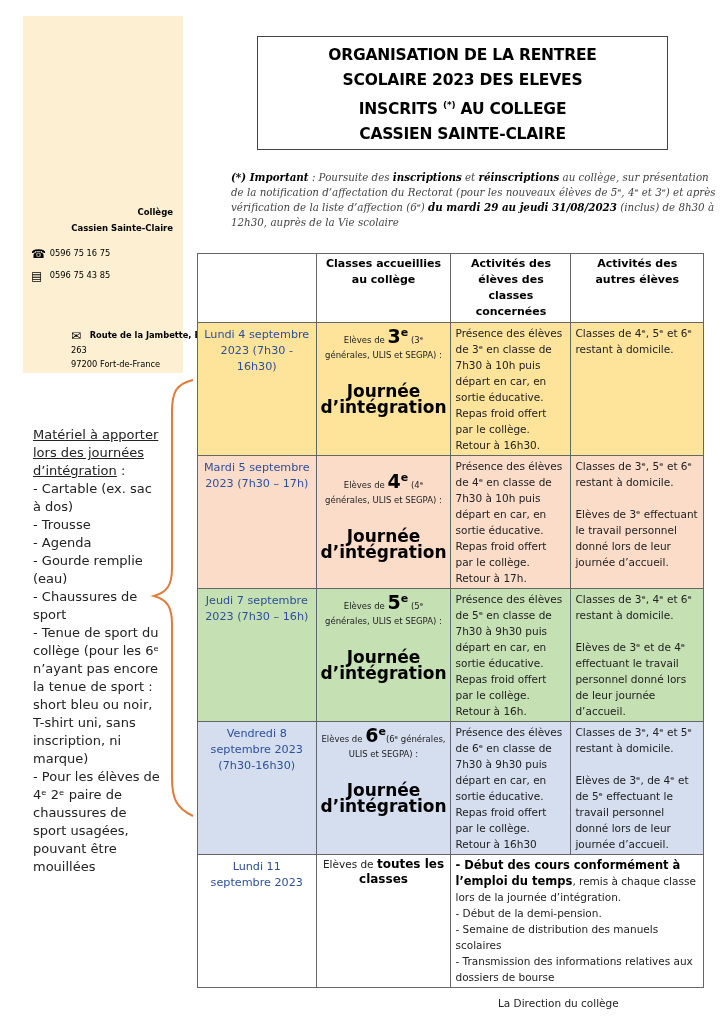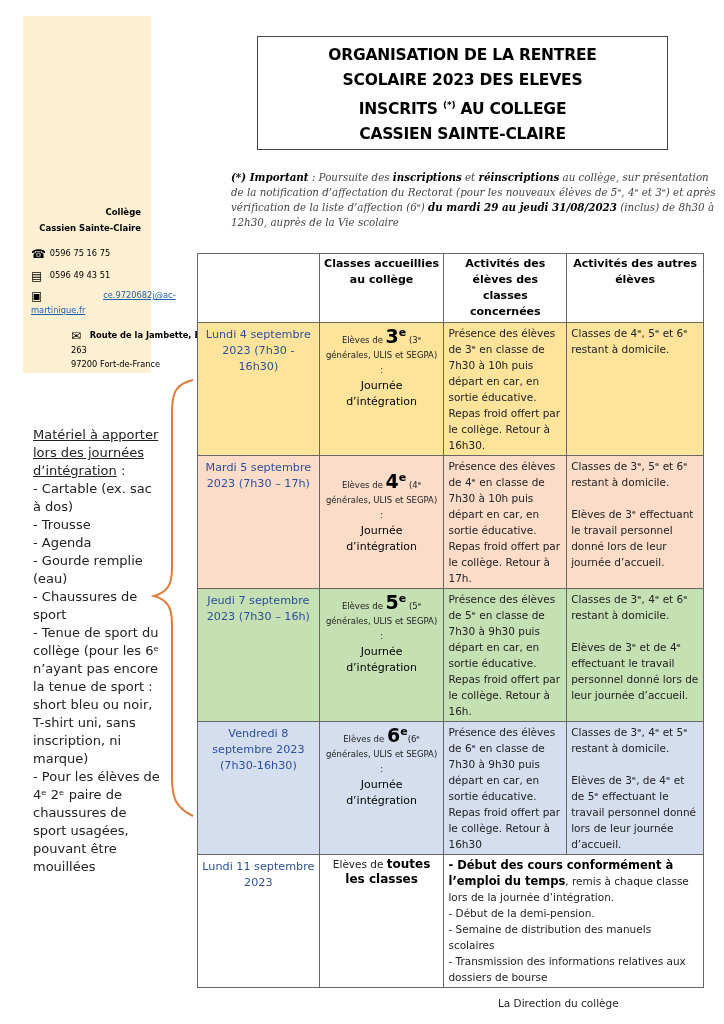--- a/index.html
+++ b/index.html
@@ -1,18 +1,18 @@
 <!DOCTYPE html>
 <html><head>
 <meta charset="utf-8">
 <style>
   html, body { margin:0; padding:0; background:#ffffff; }
   body { width:724px; height:1024px; position:relative; overflow:hidden; font-family:"Liberation Sans", sans-serif; color:#000; }
 
-  .sidebar-box { position:absolute; left:23px; top:16px; width:128px; height:357px; background:#fdf0d2; }
+  .sidebar-box { position:absolute; left:23px; top:16px; width:160px; height:357px; background:#fdf0d2; }
   .college-name { position:absolute; right:10px; top:188px; text-align:right; font-family:"DejaVu Sans", sans-serif; font-size:8.5px; font-weight:bold; line-height:16px; }
   .contact { position:absolute; left:8px; width:146px; font-family:"DejaVu Sans", sans-serif; font-size:8.3px; line-height:14px; }
   .contact .ico { display:inline-block; width:16px; font-size:12px; vertical-align:middle; }
   .contact a { color:#1f5fb2; text-decoration:underline; }
 
   .materiel { position:absolute; left:33px; top:426px; width:128px; font-family:"DejaVu Sans", sans-serif; font-size:13px; line-height:18px; color:#222; }
   .materiel .mtitle { text-decoration:underline; }
 
   .brace { position:absolute; left:148px; top:378px; width:50px; height:440px; }
 
@@ -27,21 +27,21 @@
   table.sched td, table.sched th { border:1px solid #666; vertical-align:top; padding:2px 4px; }
   table.sched th { font-size:11px; font-weight:bold; text-align:center; line-height:16px; height:62px; background:#fff; }
   .c1 { width:112px; text-align:center; }
   .c2 { width:115px; text-align:center; }
   .c3 { width:113px; }
   .c4 { width:127px; }
   .day { color:#2d4f9a; font-weight:normal; font-size:11.2px; line-height:16px; padding-top:4px !important; }
   .cls { font-size:8.5px; line-height:15px; color:#222; }
   .cls .big { font-size:19px; font-weight:bold; color:#000;text-align:right; }
   .cls .big sup { font-size:11px; }
-  .cls .jour { font-weight:normal; font-size:11px; color:#000; line-height:16px; display:block; }
+  .cls .jour { font-weight:bold; font-size:17px; color:#000; line-height:16px; display:block;margin-top:20px; }
   .act { font-size:10.5px; line-height:16px; color:#222; }
 
   tr.r1 td { background:#fde49a; }
   tr.r2 td { background:#fbdcc9; }
   tr.r3 td { background:#c5e0b3; }
   tr.r4 td { background:#d4deef; }
   tr.r5 td { background:#ffffff; }
   .toutes { font-size:12px; font-weight:bold; color:#000; }
 
   .signature { position:absolute; left:498px; top:997px; font-family:"DejaVu Sans", sans-serif; font-size:10.5px; color:#222; }
@@ -53,26 +53,21 @@
   <div class="college-name">
     <div>Collège</div>
     <div>Cassien Sainte-Claire</div>
   </div>
   <div class="contact" style="top:230px;">
     <span class="ico">☎</span>
     <span>0596 75 16 75</span>
   </div>
   <div class="contact" style="top:252px;">
     <span class="ico">▤</span>
-    <span>0596 49 43 51</span>
-  </div>
-  <div class="contact" style="top:272px;">
-    <span class="ico">▣</span>
-    <span style="display:inline-block; width:126px; text-align:right;"><a>ce.9720682j@ac-</a></span><br>
-    <a>martinique.fr</a>
+    <span>0596 75 43 85</span>
   </div>
   <div class="contact" style="top:312px;margin-left:40px;">
     <span class="ico">✉</span>
     <span style="font-weight:bold;">Route de la Jambette, BP</span><br>
     <span>263</span><br>
     <span>97200 Fort-de-France</span>
   </div>
 </div>
 
 <svg class="brace" viewBox="0 0 50 440">

